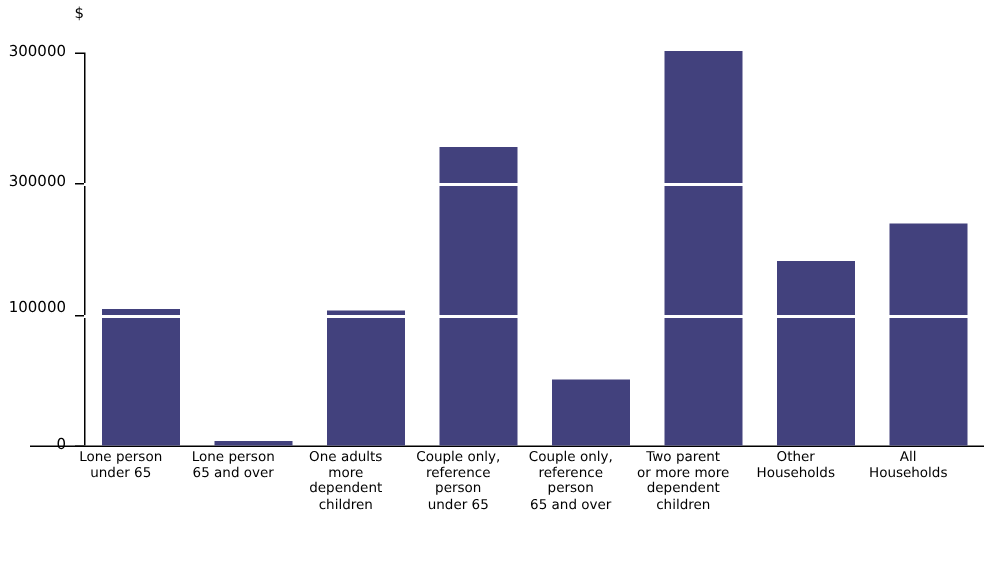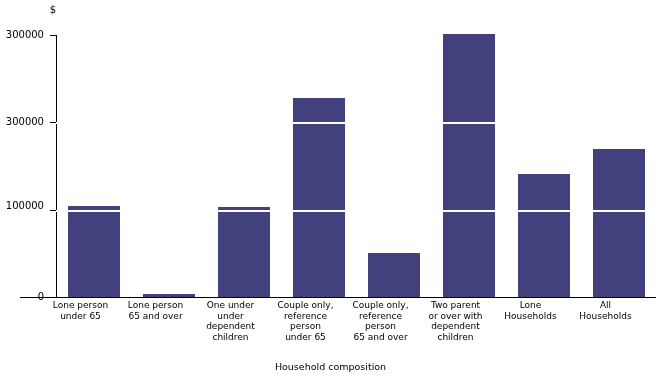--- a/index.html
+++ b/index.html
@@ -168,47 +168,46 @@
   <div class="cat-labels" id="cat-labels">
       <div class="cat-label" style="left: -4px; width: 83px;">
         <div>Lone person</div>
         <div>under 65</div>
       </div>
       <div class="cat-label" style="left: 71px; width: 83px;">
         <div>Lone person</div>
         <div>65 and over</div>
       </div>
       <div class="cat-label" style="left: 146px; width: 83px;">
-        <div>One under</div>
-        <div>under</div>
+        <div>One adults</div>
+        <div>more</div>
         <div>dependent</div>
         <div>children</div>
       </div>
       <div class="cat-label" style="left: 221px; width: 83px;">
         <div>Couple only,</div>
         <div>reference</div>
         <div>person</div>
         <div>under 65</div>
       </div>
       <div class="cat-label" style="left: 296px; width: 83px;">
         <div>Couple only,</div>
         <div>reference</div>
         <div>person</div>
         <div>65 and over</div>
       </div>
       <div class="cat-label" style="left: 371px; width: 83px;">
         <div>Two parent</div>
-        <div>or over with</div>
+        <div>or more more</div>
         <div>dependent</div>
         <div>children</div>
       </div>
       <div class="cat-label" style="left: 446px; width: 83px;">
-        <div>Lone</div>
+        <div>Other</div>
         <div>Households</div>
       </div>
       <div class="cat-label" style="left: 521px; width: 83px;">
         <div>All</div>
         <div>Households</div>
       </div>
     </div>
 
-  <div class="x-axis-title">Household composition</div>
 </div>
 
 </body></html>

